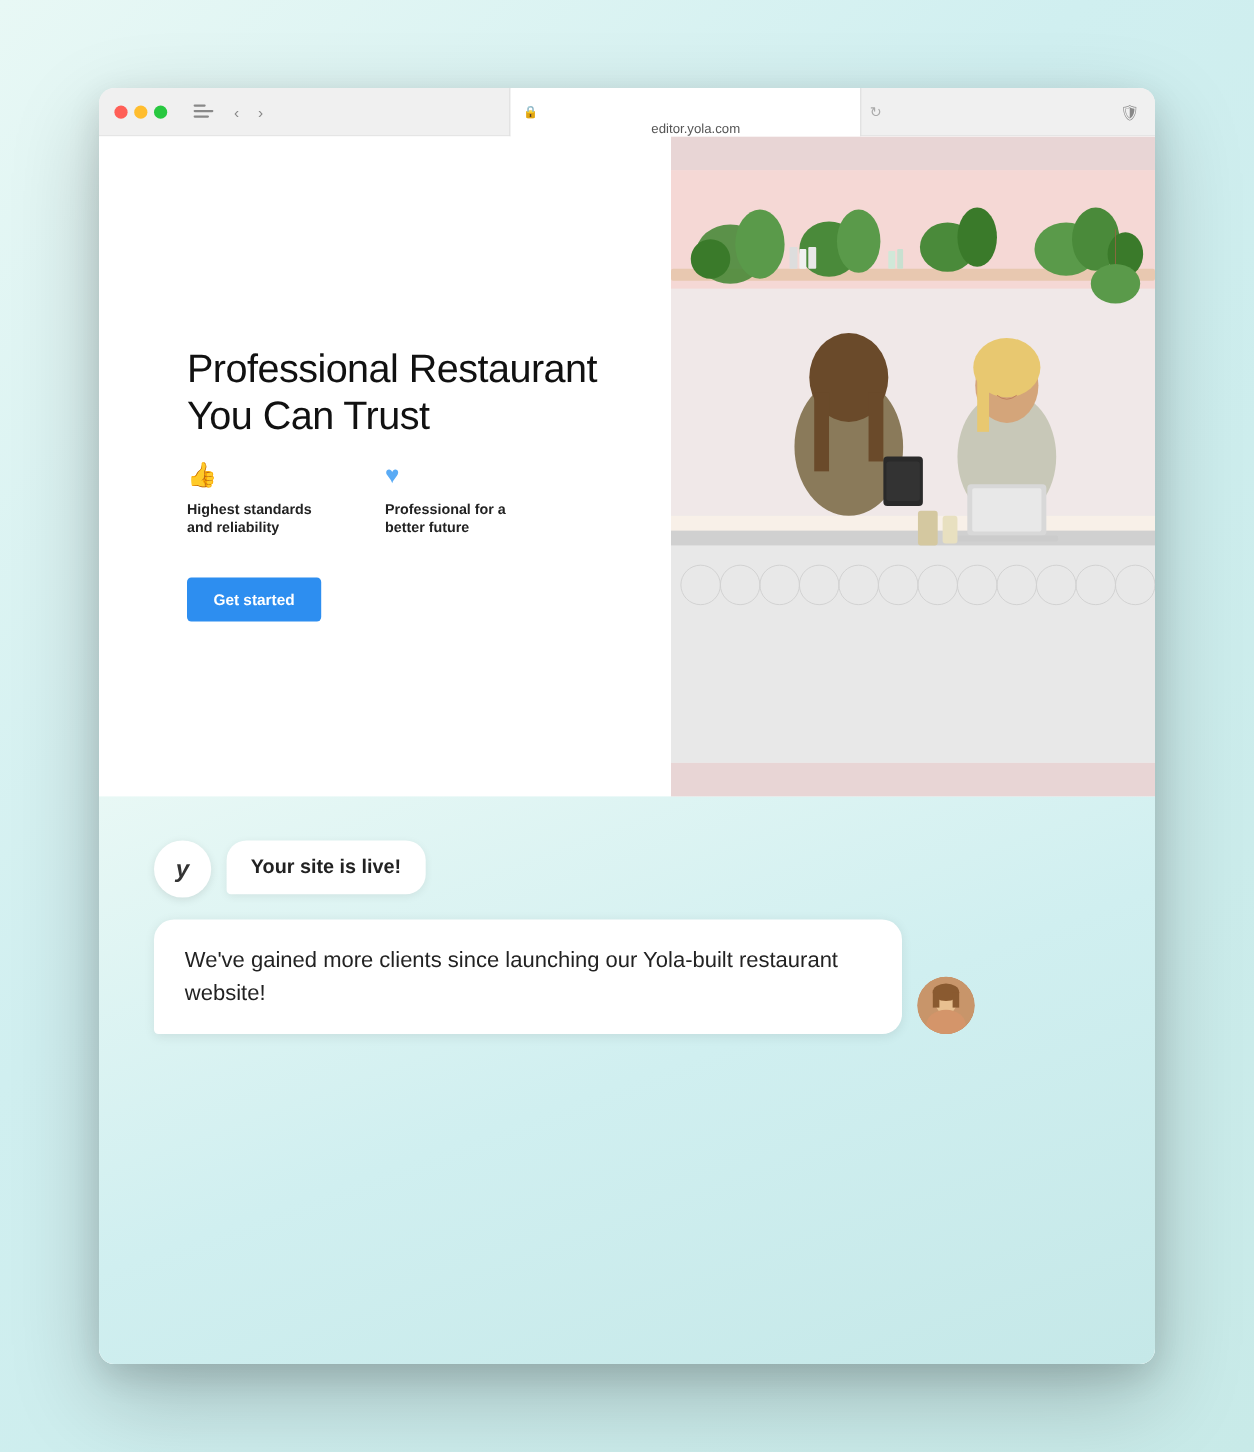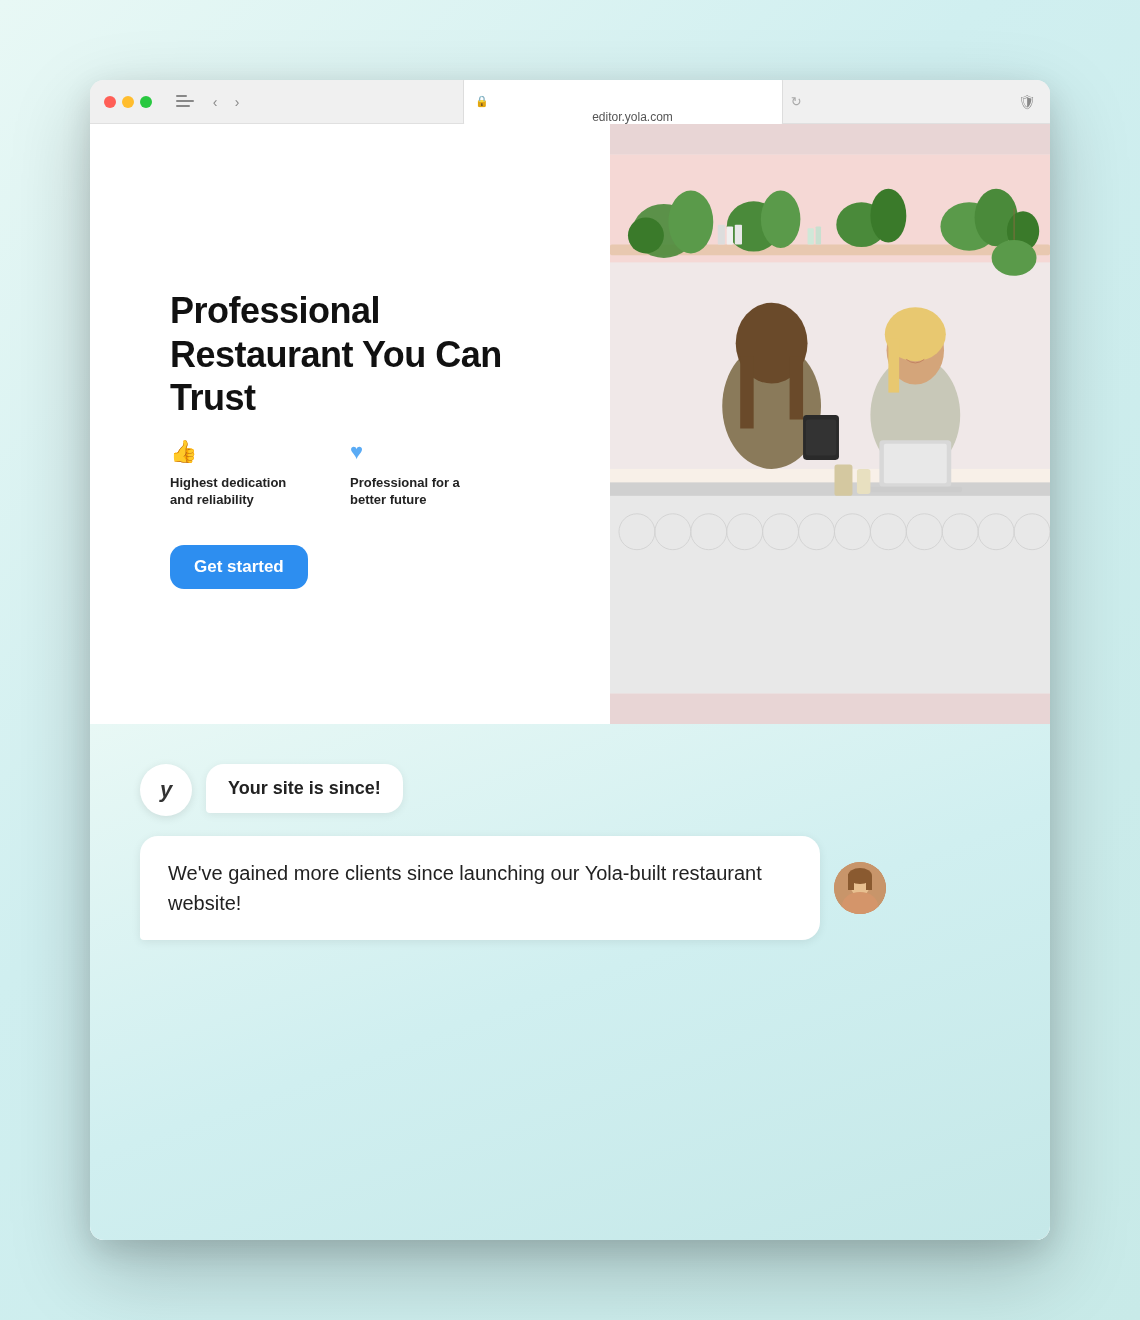--- a/index.html
+++ b/index.html
@@ -157,21 +157,21 @@
       flex: 0 0 520px;
       padding: 80px 50px 50px 80px;
       background: white;
       display: flex;
       flex-direction: column;
       justify-content: center;
     }
 
     .hero-title {
       font-size: 36px;
-      font-weight: 700;
+      font-weight: 400;
       color: #111;
       line-height: 1.2;
       margin-bottom: 20px;
       letter-spacing: -0.5px;
     }
 
     .hero-subtitle {
       font-size: 14px;
       color: #888;
       line-height: 1.6;
@@ -204,22 +204,22 @@
       font-weight: 700;
       color: #222;
       line-height: 1.3;
     }
 
     .get-started-btn {
       background: #2d8ef0;
       color: white;
       border: none;
       padding: 12px 24px;
-      border-radius: 14px;
-      font-size: 17px;
+      border-radius: 4px;
+      font-size: 14px;
       font-weight: 600;
       cursor: pointer;
       width: fit-content;
     }
 
     
     .website-right {
       flex: 1;
       position: relative;
       overflow: hidden;
@@ -278,21 +278,21 @@
       font-size: 18px;
       font-weight: 600;
       color: #222;
       box-shadow: 0 2px 8px rgba(0,0,0,0.07);
       max-width: 300px;
     }
 
     .chat-message-sent {
       display: flex;
       justify-content: flex-start;
-      align-items: center;
+      align-items: flex-end;
       gap: 14px;
       padding-left: 0;
     }
 
     .chat-bubble-sent {
       background: white;
       border-radius: 18px 18px 18px 4px;
       padding: 22px 28px;
       font-size: 20px;
       font-weight: 400;
@@ -360,21 +360,21 @@
   <div class="window-content">
 
     <div class="website-section">
 
       <div class="website-left">
         <h1 class="hero-title">Professional Restaurant You Can Trust</h1>
 
         <div class="features-row">
           <div class="feature-item">
             <div class="feature-icon feature-icon-thumb">👍</div>
-            <span class="feature-label">Highest dedication and reliability</span>
+            <span class="feature-label">Highest standards and reliability</span>
           </div>
           <div class="feature-item">
             <div class="feature-icon feature-icon-heart">♥</div>
             <span class="feature-label">Professional for a better future</span>
           </div>
         </div>
 
         <button class="get-started-btn">Get started</button>
       </div>
 
@@ -458,21 +458,21 @@
       </div>
 
     </div>
 
     <div class="chat-section">
 
       <div class="chat-message-received">
         <div class="yola-avatar">
           <span>y</span>
         </div>
-        <div class="chat-bubble-received">Your site is since!</div>
+        <div class="chat-bubble-received">Your site is live!</div>
       </div>
 
       <div class="chat-message-sent">
         <div class="chat-bubble-sent">We've gained more clients since launching our Yola-built restaurant website!</div>
         <div class="user-avatar">
           <div class="user-avatar-img">
             <svg viewBox="0 0 52 52" width="52" height="52">
               <circle cx="26" cy="26" r="26" fill="#c8956a"></circle>
               <ellipse cx="26" cy="22" rx="10" ry="12" fill="#e8c090"></ellipse>
               <ellipse cx="26" cy="44" rx="18" ry="14" fill="#d4956a"></ellipse>

